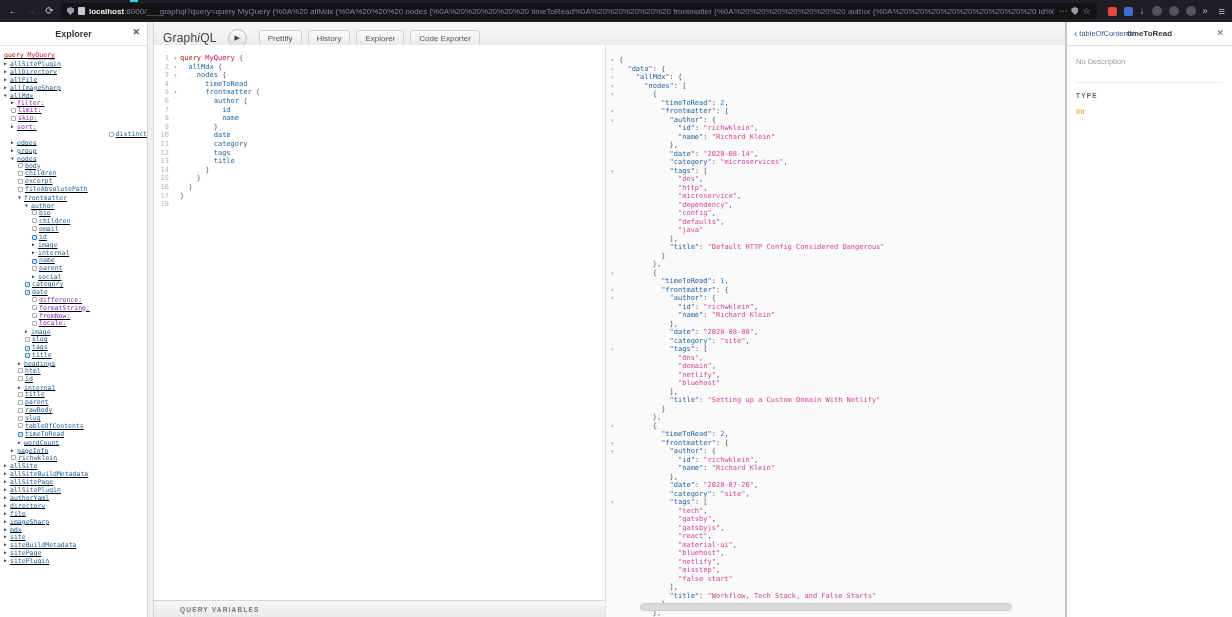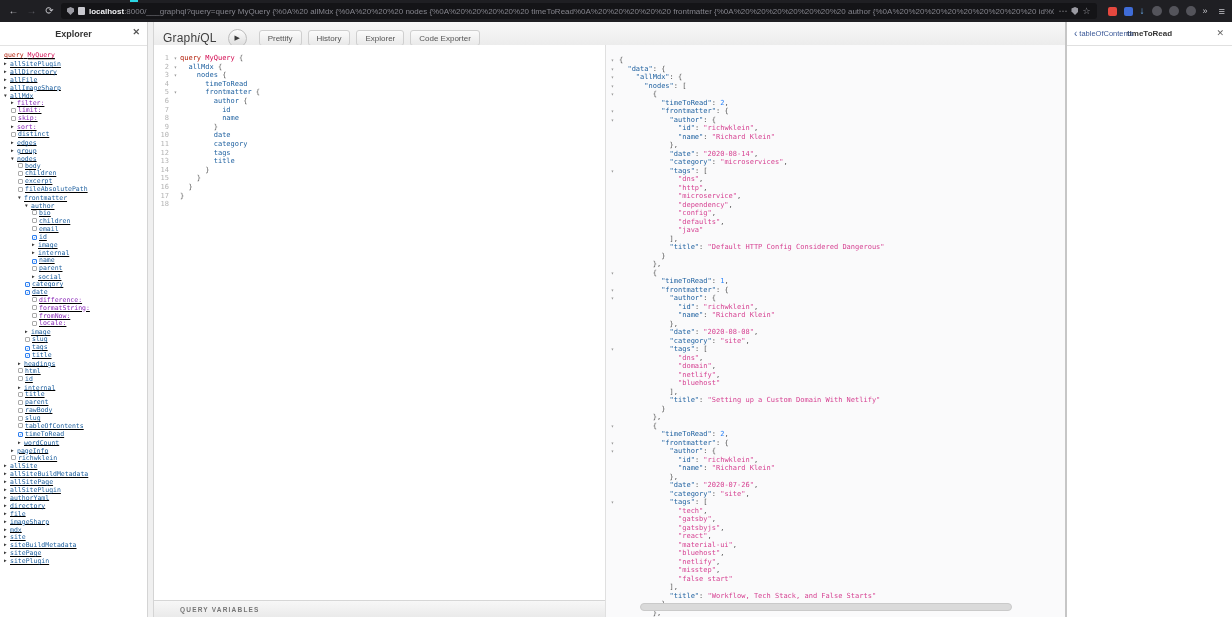--- a/index.html
+++ b/index.html
@@ -151,21 +151,21 @@
 
   <div class="xrow" style="padding-left: 0px;"><span class="arr">▶</span><span class="fldx">allSitePlugin</span></div>
       <div class="xrow" style="padding-left: 0px;"><span class="arr">▶</span><span class="fldx">allDirectory</span></div>
       <div class="xrow" style="padding-left: 0px;"><span class="arr">▶</span><span class="fldx">allFile</span></div>
       <div class="xrow" style="padding-left: 0px;"><span class="arr">▶</span><span class="fldx">allImageSharp</span></div>
       <div class="xrow" style="padding-left: 0px;"><span class="arr">▼</span><span class="fldx">allMdx</span></div>
       <div class="xrow" style="padding-left: 7px;"><span class="arr">▶</span><span class="argx">filter:</span></div>
       <div class="xrow" style="padding-left: 7px;"><span class="cb"></span><span class="argx">limit:</span></div>
       <div class="xrow" style="padding-left: 7px;"><span class="cb"></span><span class="argx">skip:</span></div>
       <div class="xrow" style="padding-left: 7px;"><span class="arr">▶</span><span class="argx">sort:</span></div>
-      <div class="xrow" style="padding-left: 7px;"><span class="cb"></span><span class="fldx">distinct</span></div>
+      <div class="xrow" style="padding-left: 7px; text-align: right;"><span class="cb"></span><span class="fldx">distinct</span></div>
       <div class="xrow" style="padding-left: 7px;"><span class="arr">▶</span><span class="fldx">edges</span></div>
       <div class="xrow" style="padding-left: 7px;"><span class="arr">▶</span><span class="fldx">group</span></div>
       <div class="xrow" style="padding-left: 7px;"><span class="arr">▼</span><span class="fldx">nodes</span></div>
       <div class="xrow" style="padding-left: 14px;"><span class="cb"></span><span class="fldx">body</span></div>
       <div class="xrow" style="padding-left: 14px;"><span class="cb"></span><span class="fldx">children</span></div>
       <div class="xrow" style="padding-left: 14px;"><span class="cb"></span><span class="fldx">excerpt</span></div>
       <div class="xrow" style="padding-left: 14px;"><span class="cb"></span><span class="fldx">fileAbsolutePath</span></div>
       <div class="xrow" style="padding-left: 14px;"><span class="arr">▼</span><span class="fldx">frontmatter</span></div>
       <div class="xrow" style="padding-left: 21px;"><span class="arr">▼</span><span class="fldx">author</span></div>
       <div class="xrow" style="padding-left: 28px;"><span class="cb"></span><span class="fldx">bio</span></div>
@@ -596,13 +596,18 @@
 
 <div id="docs">
   <div id="doc-head">
     <span id="doc-back">
         <span class="chev">‹</span>
         <span>tableOfContents</span>
       </span>
     <span id="doc-title">timeToRead</span>
     <span id="doc-close">✕</span>
   </div>
+  <div id="doc-body">
+    <div class="nodesc">No Description</div>
+    <div class="typehead">TYPE</div>
+    <div class="typename">Int</div>
+  </div>
 </div>
 
 </body></html>

